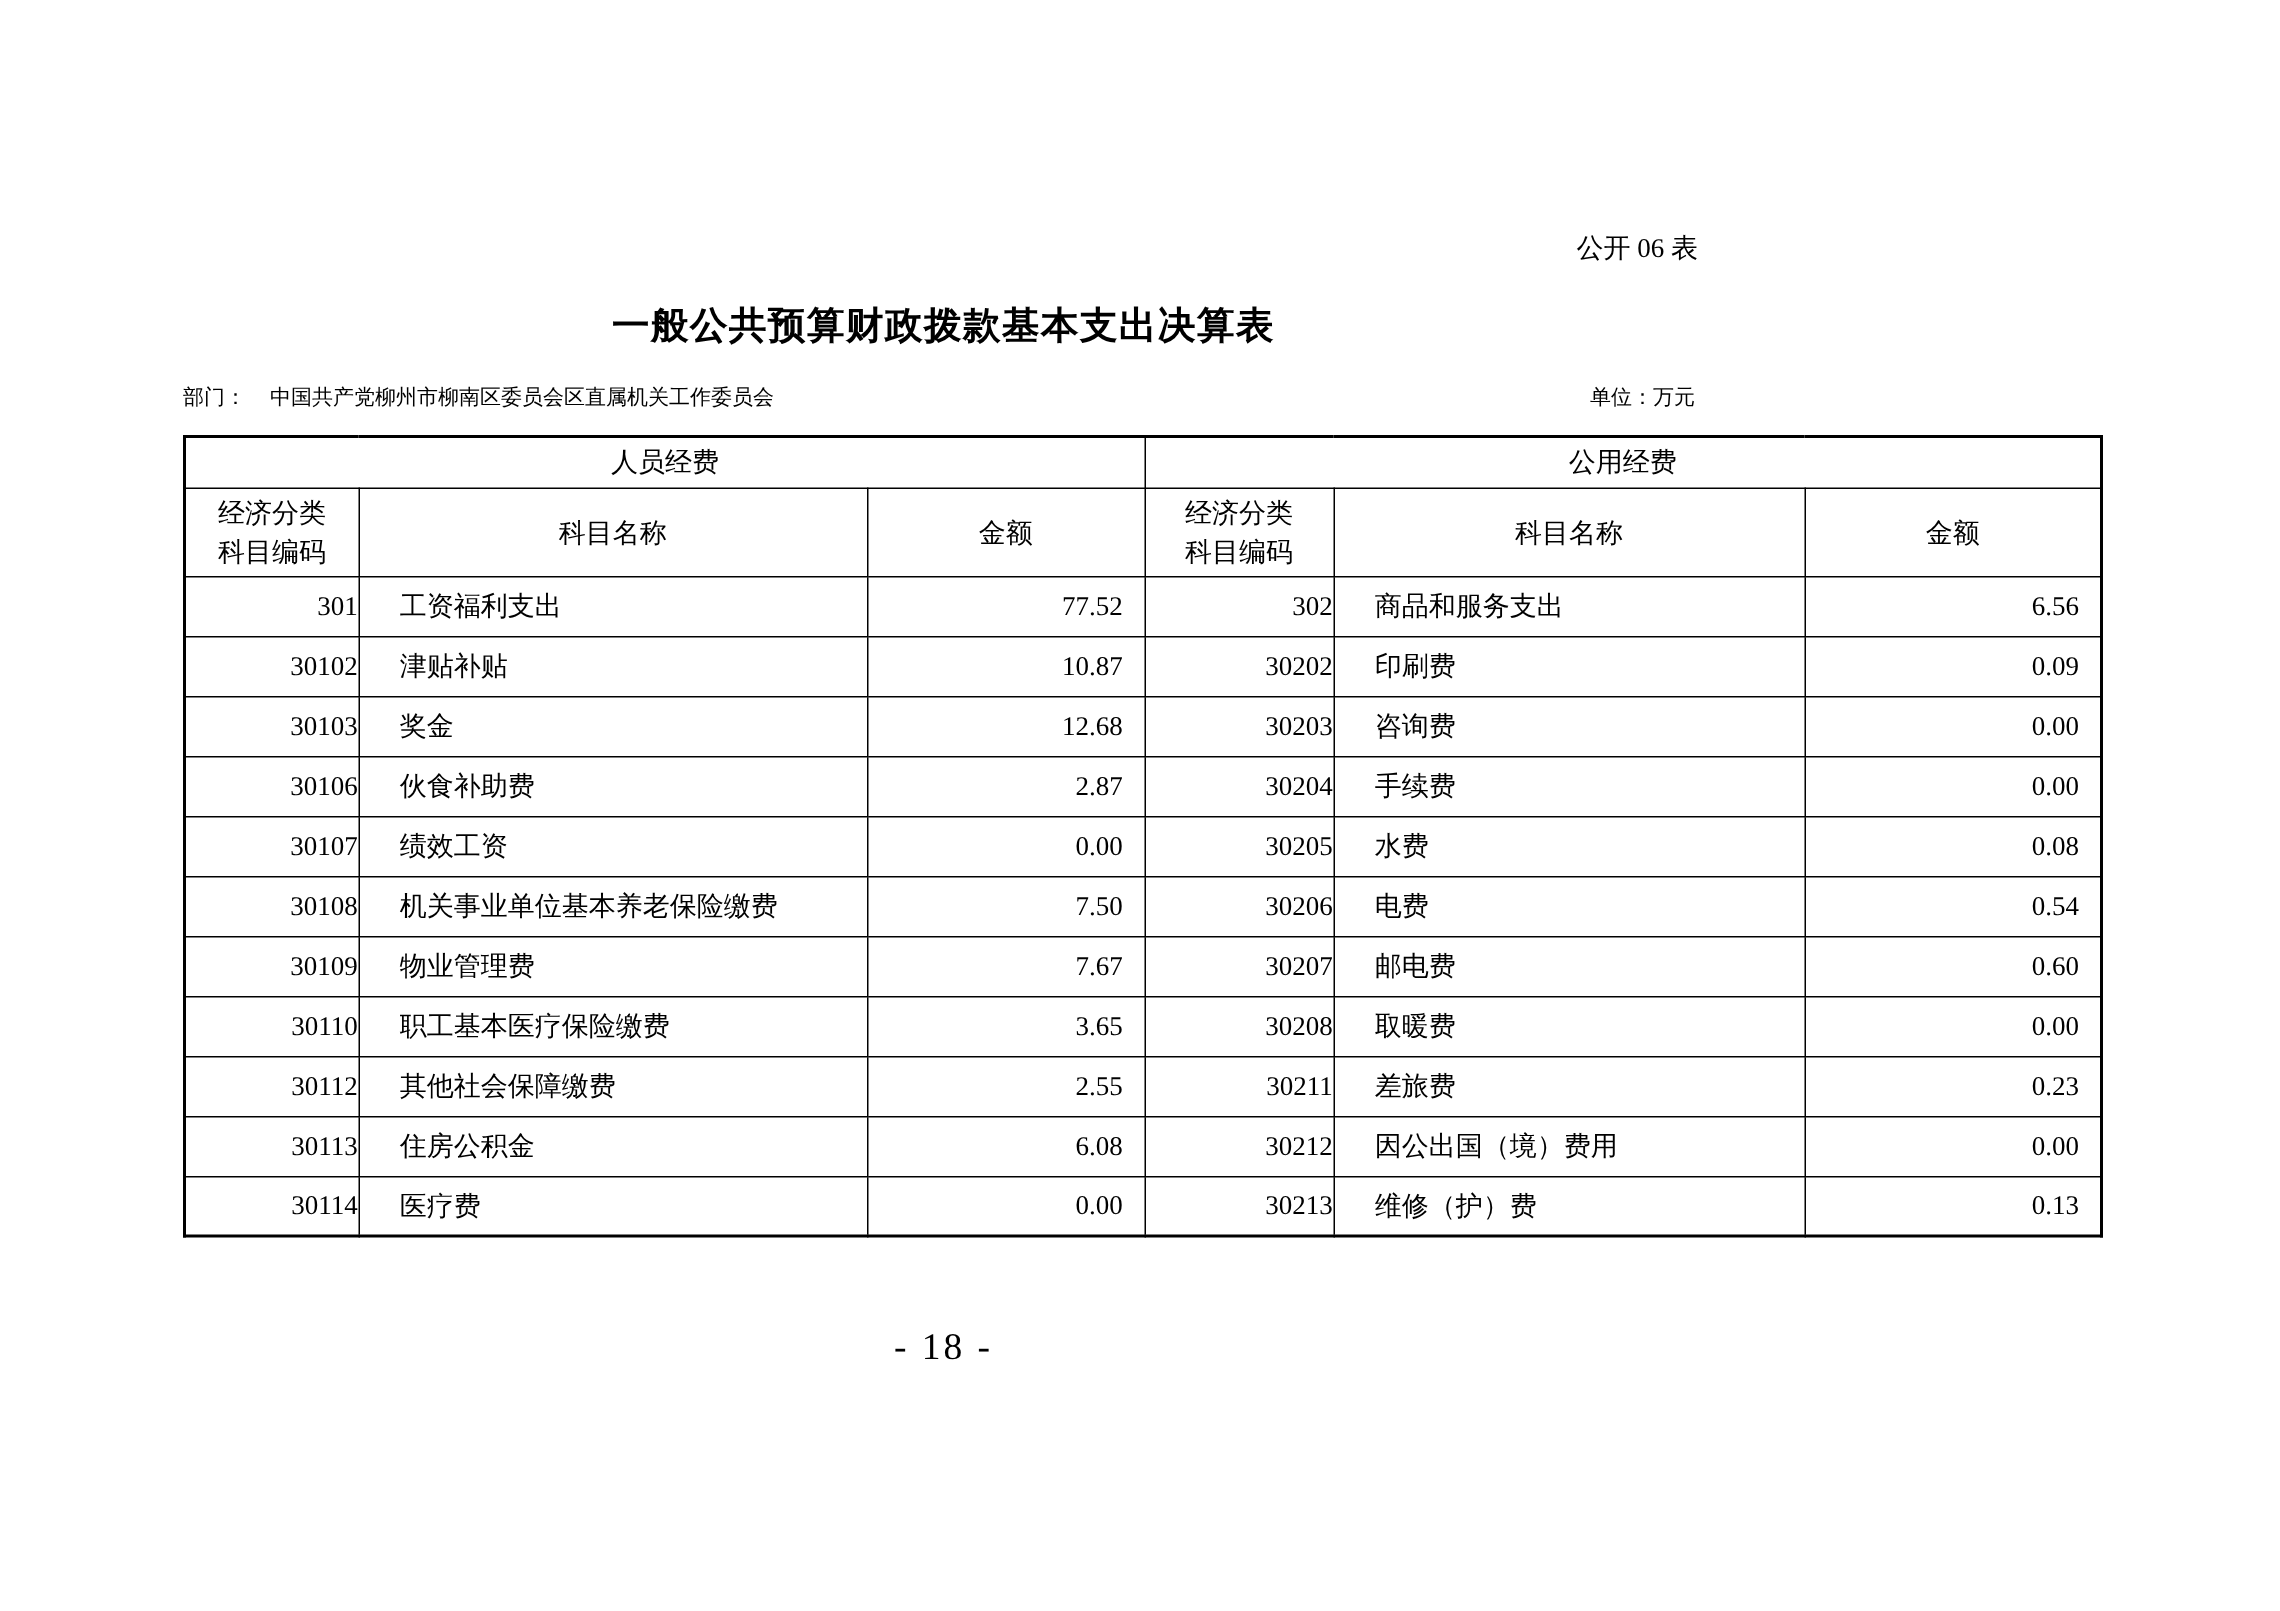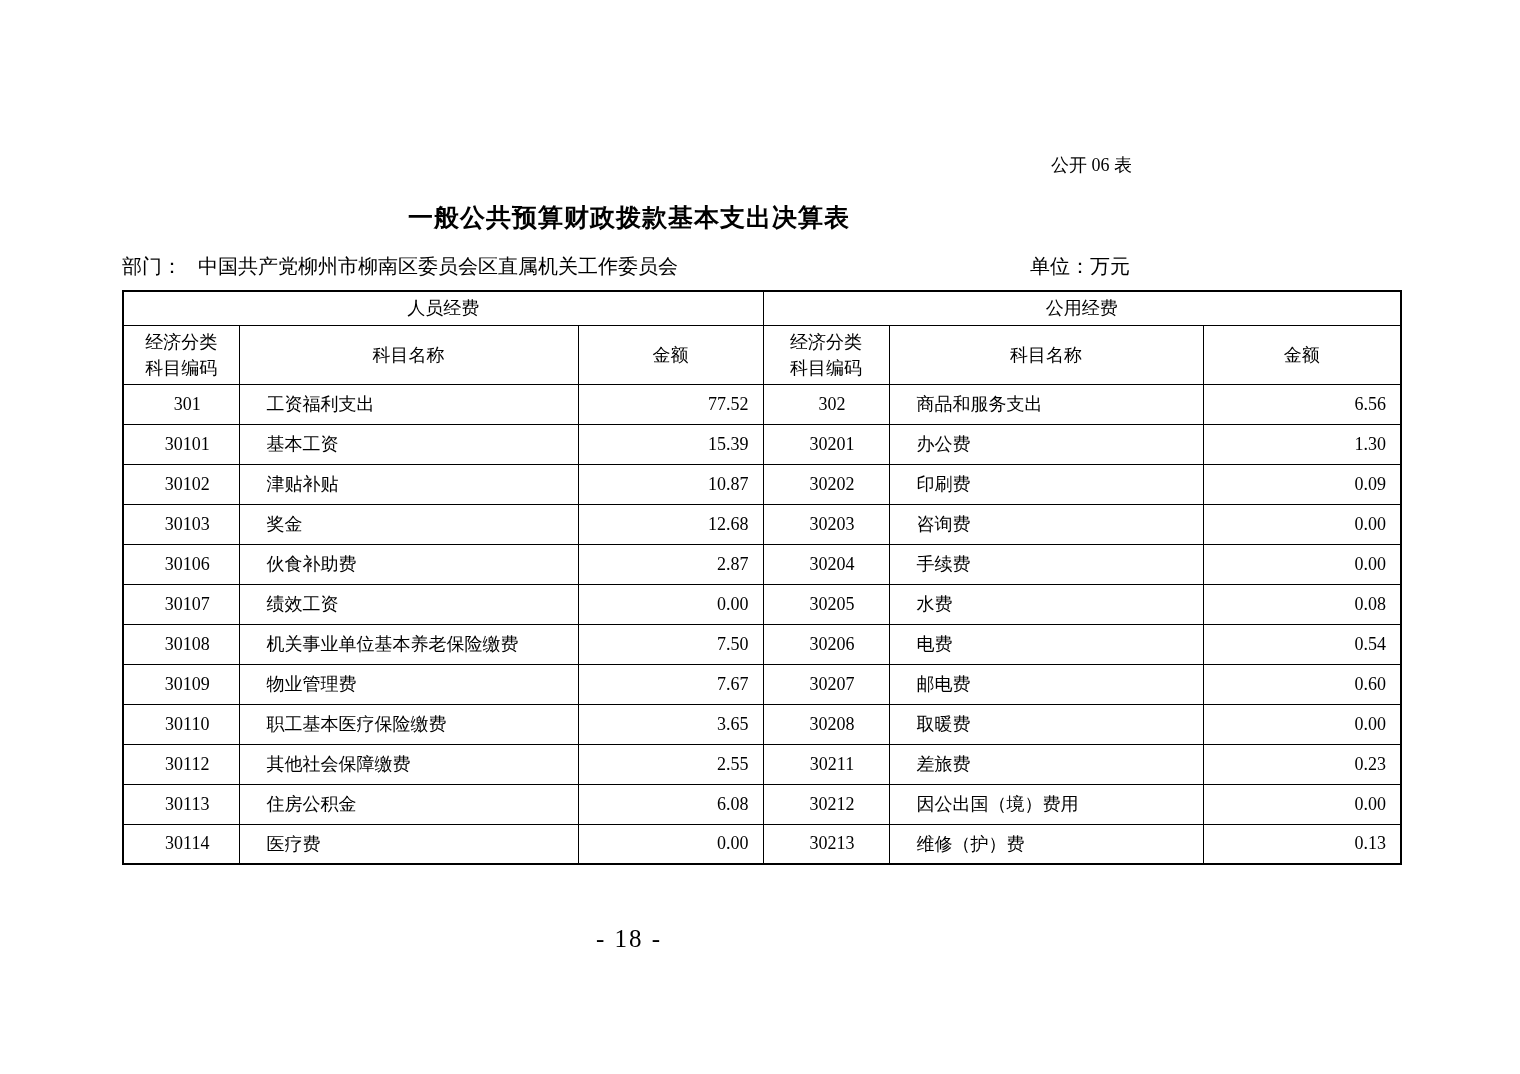--- a/index.html
+++ b/index.html
@@ -28,21 +28,21 @@
     line-height: 38px;
     text-align: center;
     font-size: 25px;
     font-weight: 700;
     letter-spacing: 1px;
     font-family: "Liberation Sans", "DejaVu Sans", sans-serif;
   }
   .meta {
     margin-top: 18px;
     line-height: 24px;
-    font-size: 20px;
+    font-size: 14px;
     display: flex;
     justify-content: space-between;
     align-items: baseline;
   }
   .dept-label { margin-right: 16px; }
   .unit { padding-right: 6px; }
   table.budget {
     margin-top: 12px;
     width: 1278px;
     table-layout: fixed;
@@ -53,21 +53,21 @@
     border: 1px solid #000;
     font-size: 18px;
     font-weight: 400;
     vertical-align: middle;
     overflow: hidden;
     white-space: nowrap;
   }
   tr.group-row th { height: 34px; text-align: center; }
   tr.cols-row th { height: 59px; text-align: center; line-height: 26px; }
   tbody td { height: 40px; }
-  td.code { text-align: center; padding-left: 12px; margin-left: 16px; }
+  td.code { text-align: right; padding-left: 12px; margin-left: 16px; }
   td.name { text-align: left; padding-left: 27px; }
   td.amt  { text-align: right; padding-right: 14px; }
   .page-number {
     margin-top: 58px;
     line-height: 32px;
     font-size: 25px;
     text-align: center;
     letter-spacing: 2px;
   }
 </style>
@@ -113,28 +113,20 @@
     <tbody>
       <tr>
         <td class="code">301</td>
         <td class="name">工资福利支出</td>
         <td class="amt">77.52</td>
         <td class="code">302</td>
         <td class="name">商品和服务支出</td>
         <td class="amt">6.56</td>
       </tr>
       <tr>
-        <td class="code">30101</td>
-        <td class="name">基本工资</td>
-        <td class="amt">15.39</td>
-        <td class="code">30201</td>
-        <td class="name">办公费</td>
-        <td class="amt">1.30</td>
-      </tr>
-      <tr>
         <td class="code">30102</td>
         <td class="name">津贴补贴</td>
         <td class="amt">10.87</td>
         <td class="code">30202</td>
         <td class="name">印刷费</td>
         <td class="amt">0.09</td>
       </tr>
       <tr>
         <td class="code">30103</td>
         <td class="name">奖金</td>

